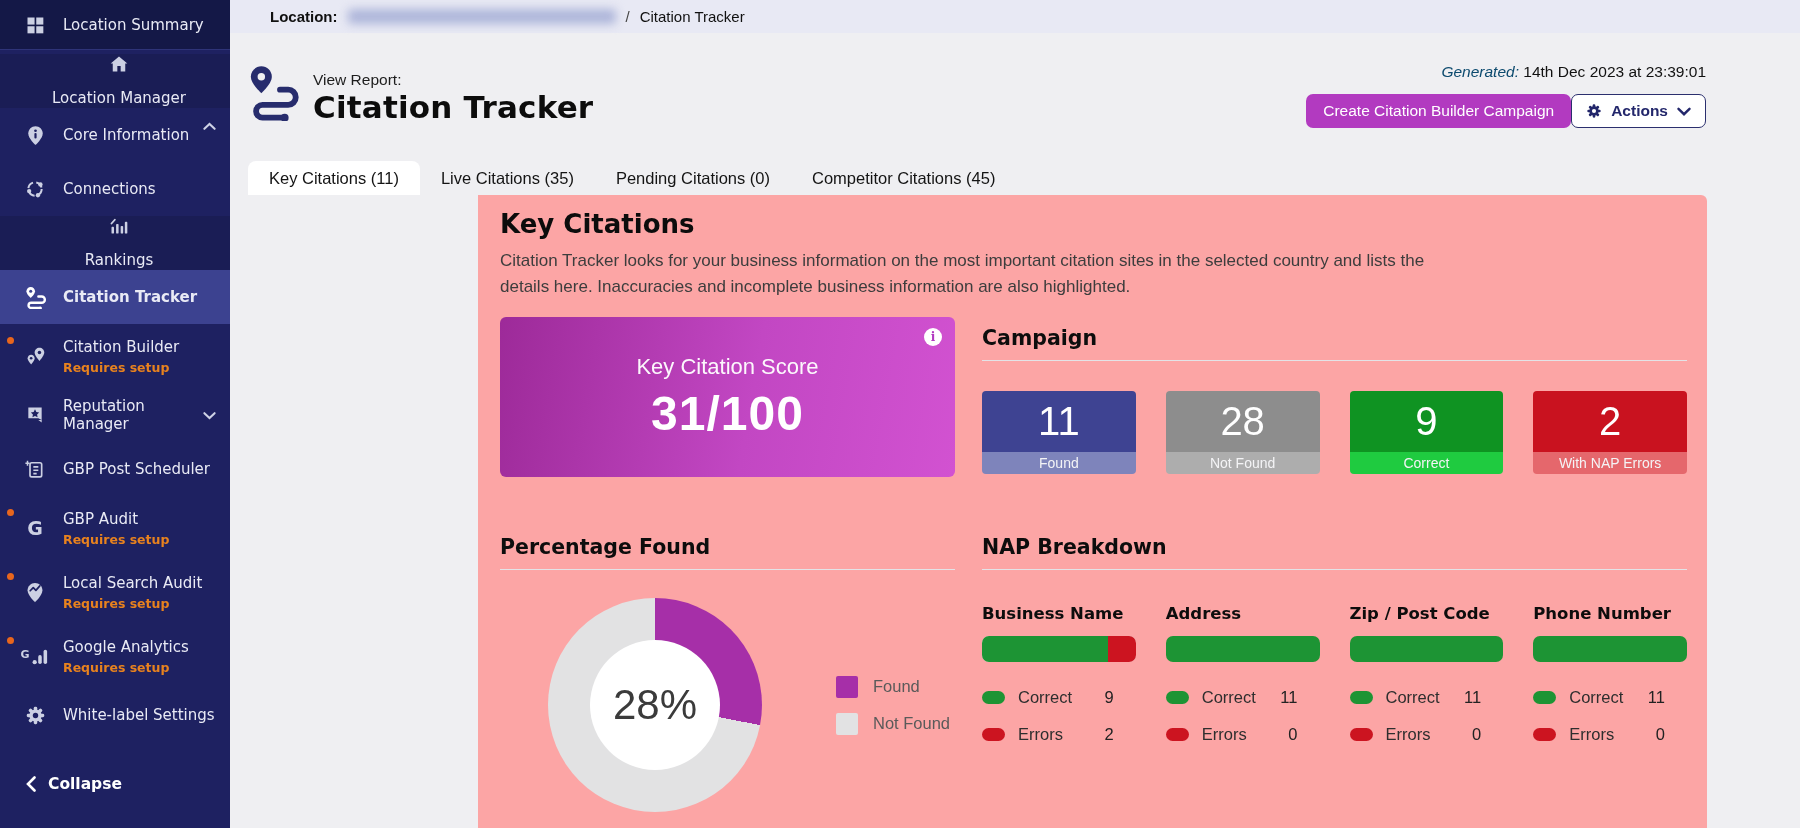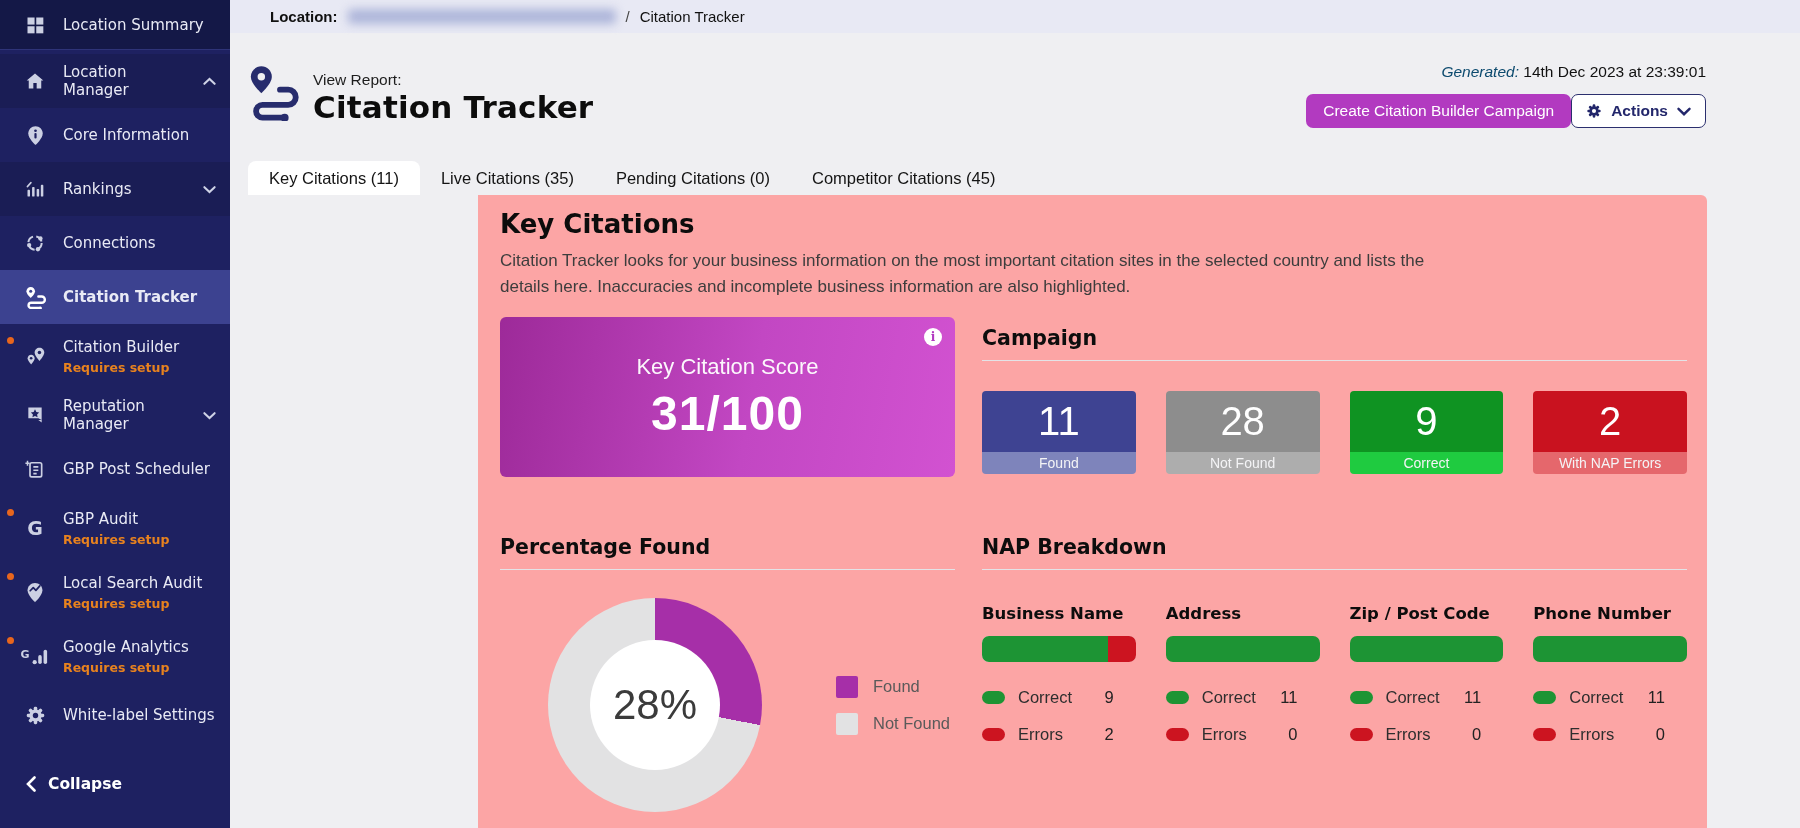--- a/index.html
+++ b/index.html
@@ -4,21 +4,21 @@
 <style>
   * { box-sizing: border-box; margin: 0; padding: 0; }
   html,body { width:1800px; height:828px; overflow:hidden; }
   body { font-family:"Liberation Sans", sans-serif; background:#efeff2; color:#111; }
   .app { display:flex; width:1800px; height:828px; }
 
   
   .sidebar { width:230px; min-width:230px; height:828px; background:#1e2161; display:flex; flex-direction:column; font-family:"DejaVu Sans", sans-serif; }
   .nav-item { position:relative; display:flex; align-items:center; gap:15px; height:54px; padding:0 14px 0 22px; color:#e9eaf5; font-size:15px; font-weight:500; cursor:pointer; }
   .nav-item.section-top { height:50px; background:#141847; border-bottom:1px solid #2e3378; margin-bottom:4px; }
-  .nav-item.group { background:#1a1d55; }
+  .nav-item.group { background:#1a1d55;flex-direction:column; }
   .nav-item.active { background:#3c4290; font-weight:700; }
   .nav-item.has-badge { height:64px; }
   .nav-icon { width:26px; min-width:26px; display:flex; justify-content:center; align-items:center; color:#ccd0e3; }
   .nav-item.active .nav-icon { color:#fff; }
   .nav-text { display:flex; flex-direction:column; gap:4px; }
   .nav-sub { font-size:12.5px; color:#e8821e; font-weight:700; }
   .setup-dot { position:absolute; left:7px; top:13px; width:7px; height:7px; border-radius:50%; background:#e8661d; }
   .chev { margin-left:auto; color:#cfd3e6; display:flex; }
   .g-letter { font-weight:800; font-size:19px; line-height:1; color:#ccd0e3; }
   .g-letter.small { font-size:11px; position:relative; top:-5px; left:-2px; }
@@ -127,48 +127,48 @@
       <span class="nav-icon">
         <svg width="17" height="21" viewBox="0 0 20 24">
             <path fill="currentColor" d="M10 1C5.3 1 1.5 4.8 1.5 9.5 1.5 15.5 10 23 10 23s8.5-7.5 8.5-13.5C18.5 4.8 14.7 1 10 1z"></path>
             <circle cx="10" cy="6.4" r="1.6" fill="#1e2161"></circle>
             <rect x="8.7" y="9" width="2.6" height="6.5" rx="1.2" fill="#1e2161"></rect>
           </svg>
       </span>
       <span class="nav-label">Core Information</span>
     </div>
 
+    <div class="nav-item">
+      <span class="nav-icon">
+        <svg width="20" height="20" viewBox="0 0 24 24" fill="none">
+            <circle cx="12" cy="12" r="8" stroke="currentColor" stroke-width="2.4" stroke-dasharray="9 4"></circle>
+            <circle cx="18.5" cy="6.5" r="2.6" fill="currentColor"></circle>
+            <circle cx="5" cy="14.5" r="2.6" fill="currentColor"></circle>
+            <circle cx="15.5" cy="19.5" r="2.6" fill="currentColor"></circle>
+          </svg>
+      </span>
+      <span class="nav-label">Connections</span>
+    </div>
+
     <div class="nav-item group">
       <span class="nav-icon">
         <svg width="20" height="20" viewBox="0 0 24 24" fill="currentColor">
             <path d="M3 9 7 4.5" stroke="currentColor" stroke-width="2.2" fill="none" stroke-linecap="round"></path>
             <rect x="3" y="13" width="3" height="8" rx="1"></rect>
             <rect x="8.5" y="9.5" width="3" height="11.5" rx="1"></rect>
             <rect x="14" y="12" width="3" height="9" rx="1"></rect>
             <rect x="19" y="7" width="3" height="14" rx="1"></rect>
           </svg>
       </span>
       <span class="nav-label">Rankings</span>
       <span class="chev">
           <svg width="13" height="9" viewBox="0 0 14 9" fill="none" stroke="currentColor" stroke-width="2.2" stroke-linecap="round">
             <path d="M1.5 2 7 7.2 12.5 2"></path>
           </svg>
         </span>
-    </div>
-
-    <div class="nav-item">
-      <span class="nav-icon">
-        <svg width="20" height="20" viewBox="0 0 24 24" fill="none">
-            <circle cx="12" cy="12" r="8" stroke="currentColor" stroke-width="2.4" stroke-dasharray="9 4"></circle>
-            <circle cx="18.5" cy="6.5" r="2.6" fill="currentColor"></circle>
-            <circle cx="5" cy="14.5" r="2.6" fill="currentColor"></circle>
-            <circle cx="15.5" cy="19.5" r="2.6" fill="currentColor"></circle>
-          </svg>
-      </span>
-      <span class="nav-label">Connections</span>
     </div>
 
     <div class="nav-item active">
       <span class="nav-icon">
         <svg width="23" height="23" viewBox="0 0 48 48">
             <path d="M14 2c-4.9 0-9 4-9 9 0 6 9 14 9 14s9-8 9-14c0-5-4.1-9-9-9z" fill="currentColor"></path>
             <circle cx="14" cy="11" r="3.2" fill="#3c4290"></circle>
             <path d="M30 22h7a6.5 6.5 0 0 1 0 13H15a5.5 5.5 0 0 0 0 11h18" stroke="currentColor" stroke-width="5" fill="none" stroke-linecap="round"></path>
             <circle cx="35" cy="46" r="0.1" fill="currentColor"></circle>
             <circle cx="34" cy="46" r="3.4" fill="currentColor"></circle>

